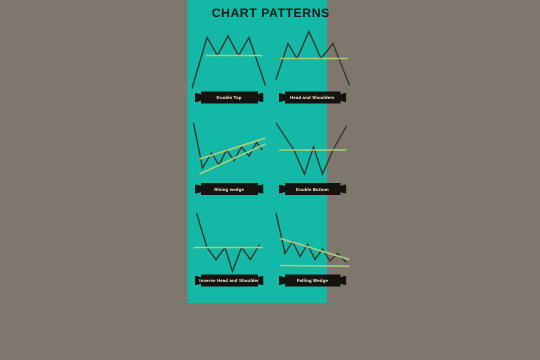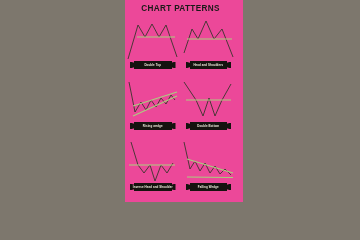--- a/index.html
+++ b/index.html
@@ -6,22 +6,22 @@
   body{
     width:360px;height:202px;overflow:hidden;
     background:#7d776d;
     font-family:"Liberation Sans", sans-serif;
   }
   .stage{position:relative;width:360px;height:202px;}
   .side{position:absolute;top:0;height:202px;background:#7d776d;}
   .side.left{left:0;width:125px;}
   .side.right{left:236px;width:124px;}
   .panel{
-    position:absolute;left:125px;top:0;width:118px;height:202px;
-    background:#ec4899;
+    position:absolute;left:125px;top:0;width:93px;height:202px;
+    background:#14b8a6;
   }
   .title{
     position:absolute;top:4px;left:0;width:111px;
     text-align:center;
     font-size:8.2px;font-weight:bold;letter-spacing:.35px;
     color:#1a1a18;
     font-family:"Liberation Sans", sans-serif;
   }
   .grid{
     position:absolute;top:17px;left:0;width:111px;height:185px;

